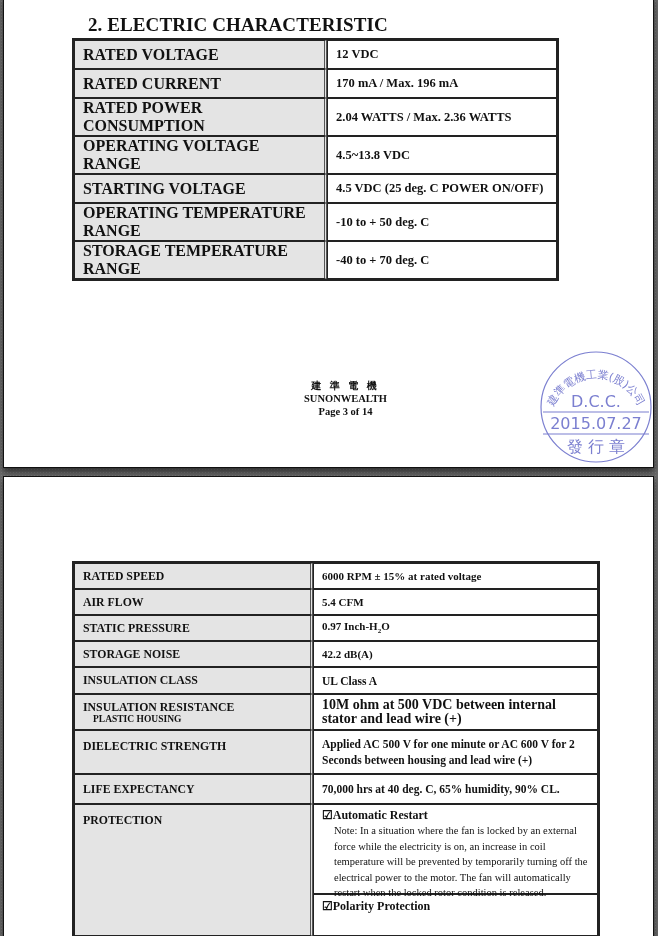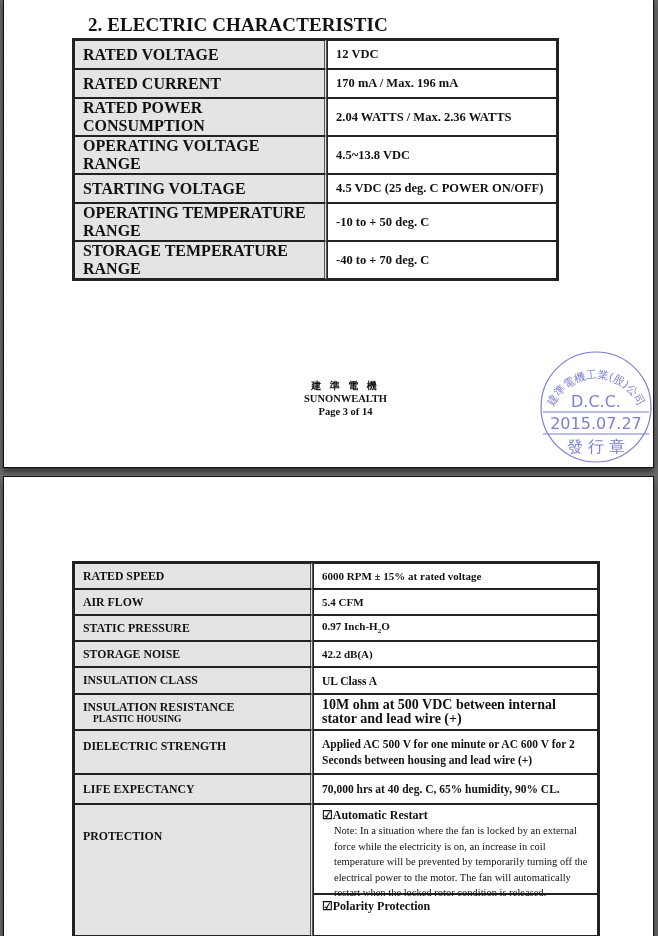--- a/index.html
+++ b/index.html
@@ -134,21 +134,21 @@
         </tr>
     <tr style="height:44px">
           <td class="lbl" style="vertical-align:top; padding-top:8px">DIELECTRIC STRENGTH</td>
           <td class="val" style="font-size:11.5px; line-height:16px">Applied AC 500 V for one minute or AC 600 V for 2 Seconds between housing and lead wire (+)</td>
         </tr>
     <tr style="height:30px">
           <td class="lbl">LIFE EXPECTANCY</td>
           <td class="val" style="font-size:11.5px">70,000 hrs at 40 deg. C, 65% humidity, 90% CL.</td>
         </tr>
     <tr>
-      <td class="lbl" style="vertical-align:top; padding-top:24px">PROTECTION</td>
+      <td class="lbl" style="vertical-align:top; padding-top:8px">PROTECTION</td>
       <td class="val" style="padding:0">
         <div style="padding:3px 6px 2px 8px; border-bottom:2px solid #222; height:90px; box-sizing:border-box;">
           <span class="chk">☑</span><span style="font-size:12px">Automatic Restart</span>
           <span class="note">Note: In a situation where the fan is locked by an external force while the electricity is on, an increase in coil temperature will be prevented by temporarily turning off the electrical power to the motor. The fan will automatically restart when the locked rotor condition is released.</span>
         </div>
         <div style="padding:4px 19px 4px 8px; height:40px; box-sizing:border-box;">
           <span class="chk">☑</span><span style="font-size:12px">Polarity Protection</span>
         </div>
       </td>
     </tr>

